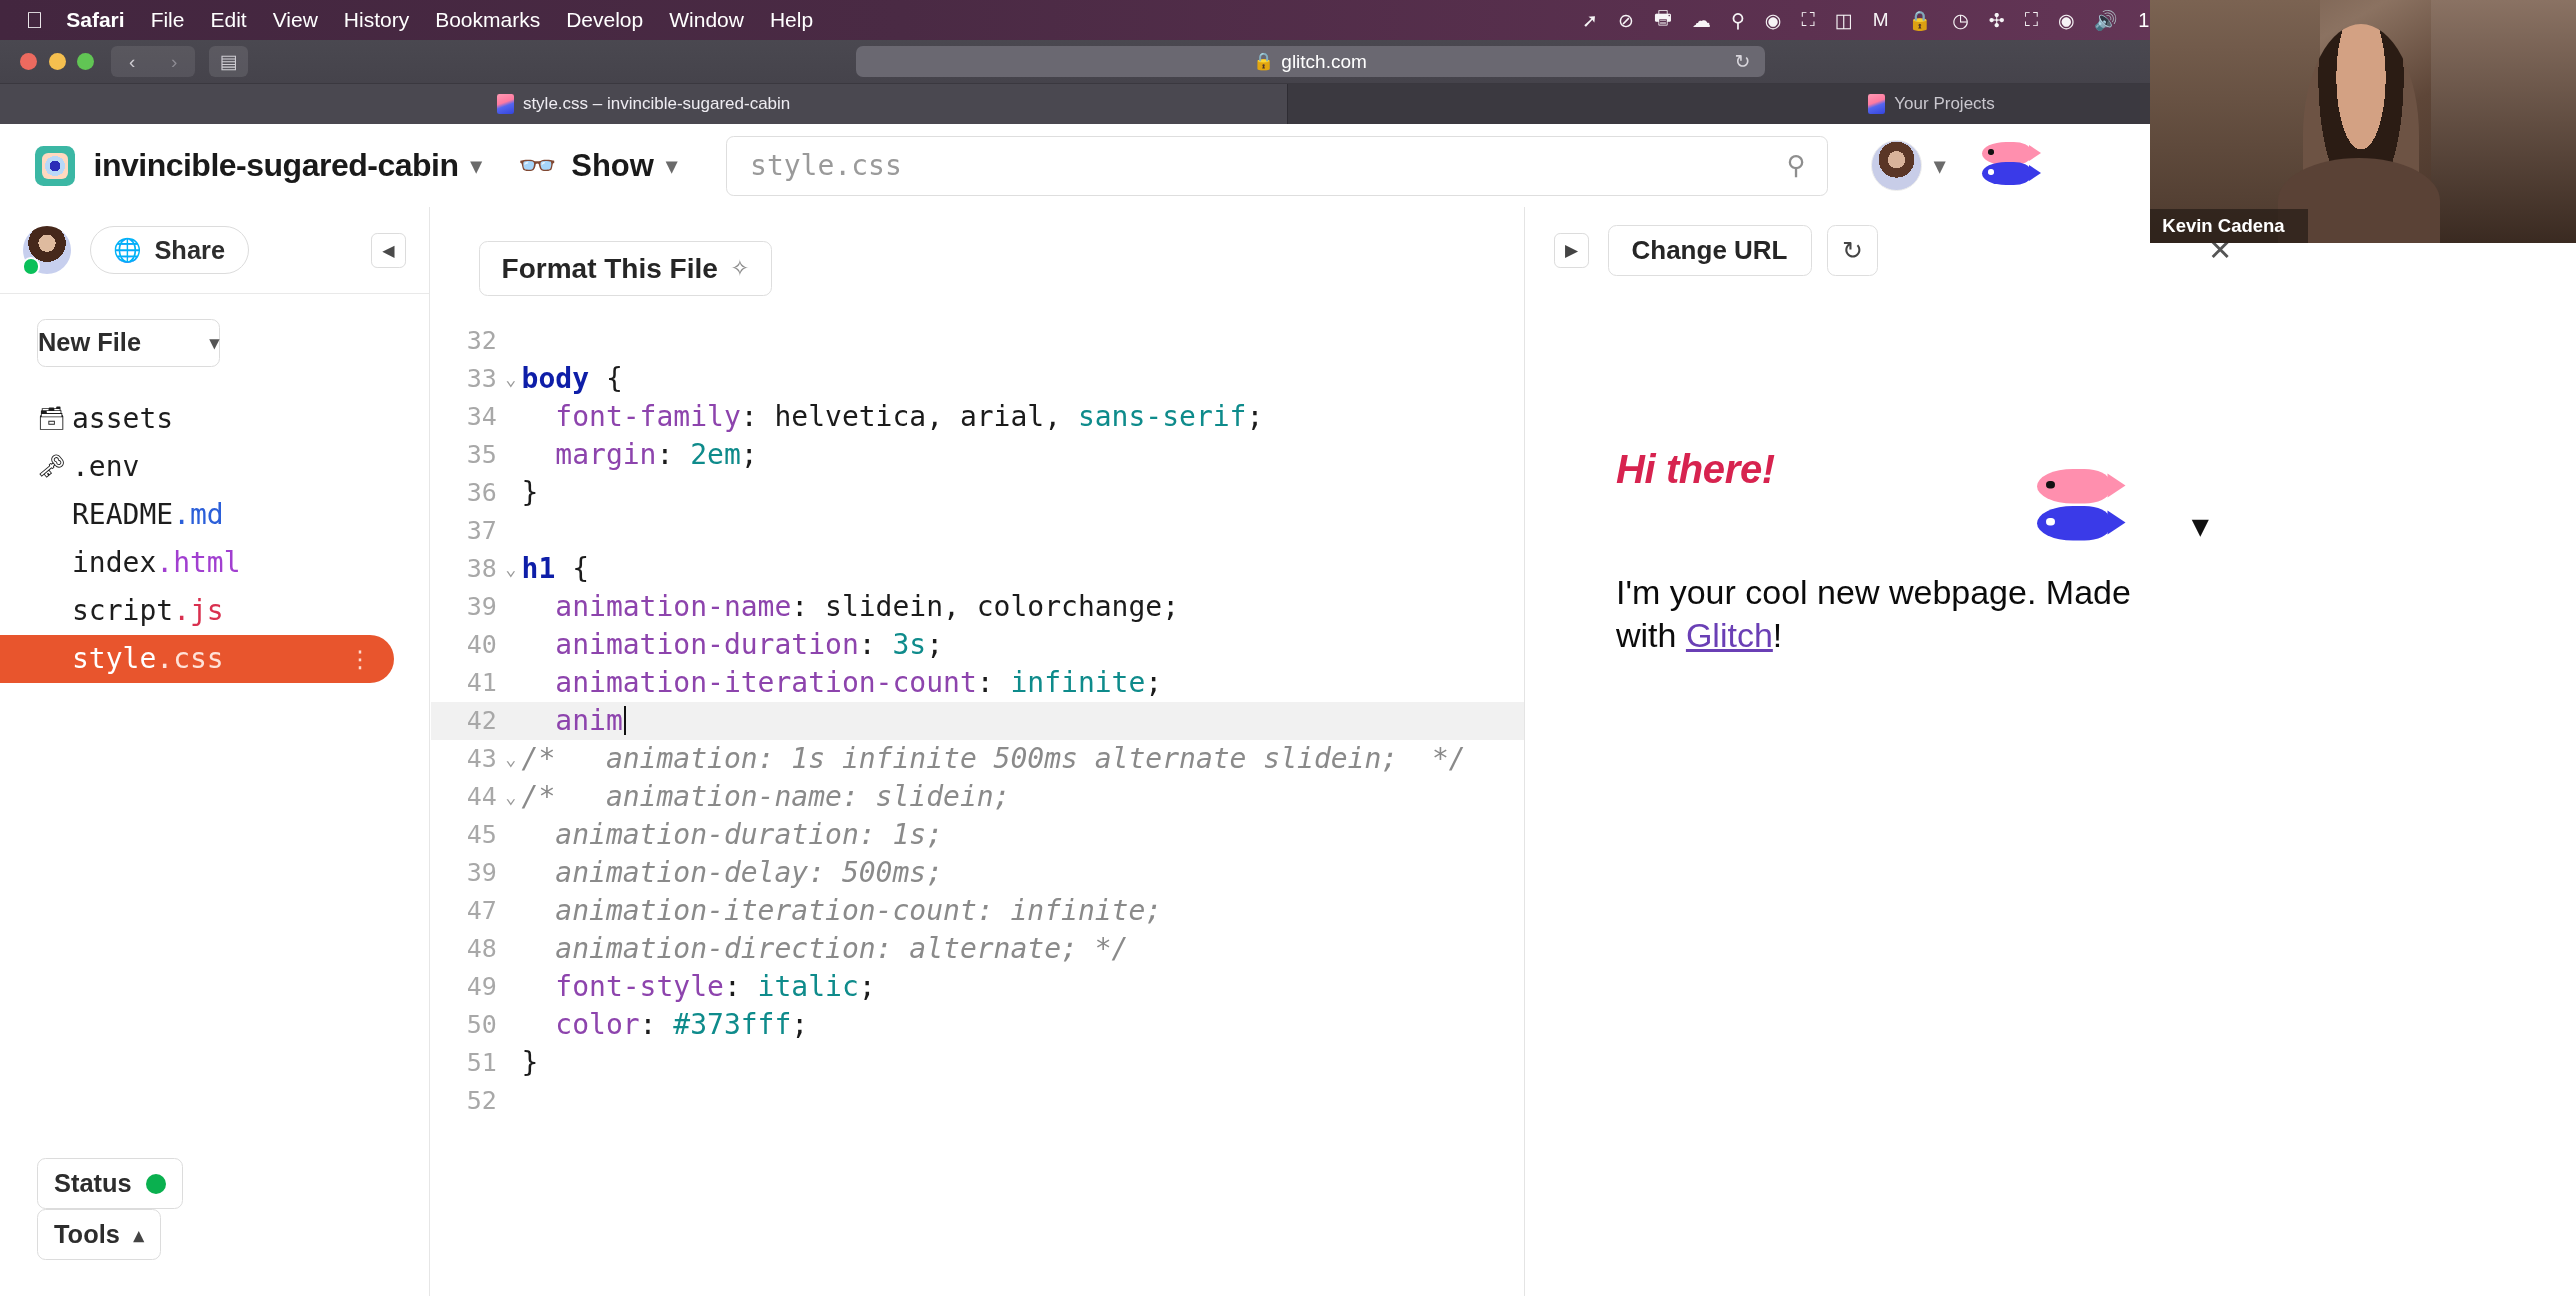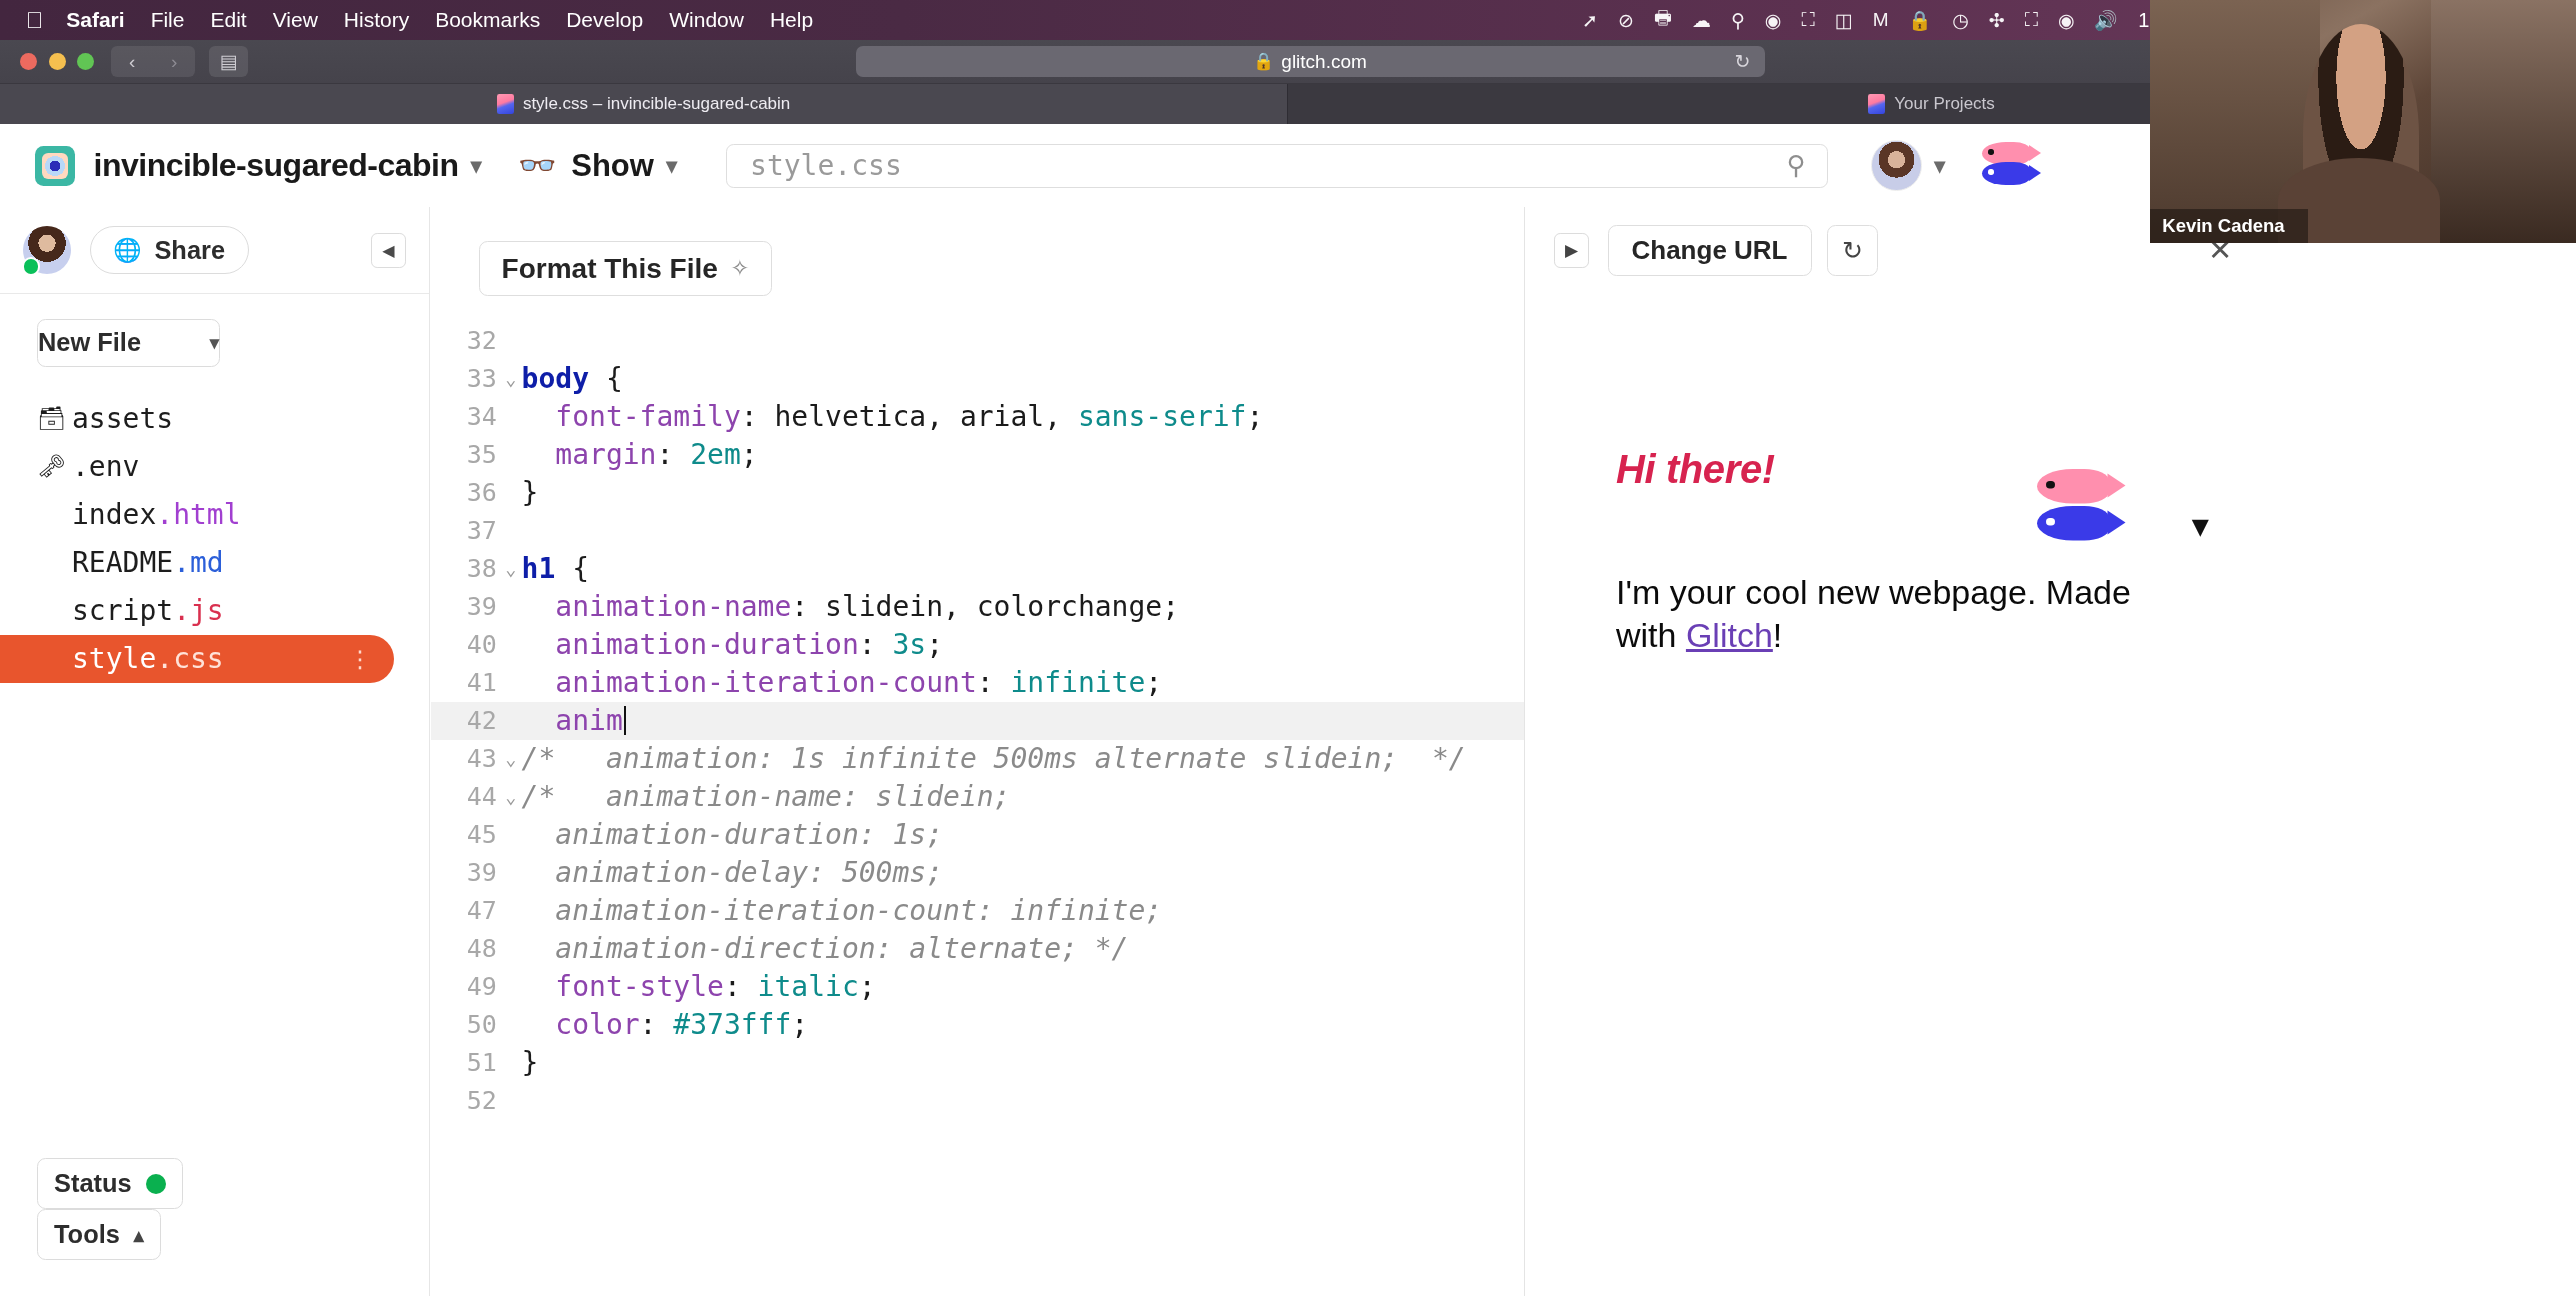--- a/index.html
+++ b/index.html
@@ -92,21 +92,21 @@
     background: radial-gradient(circle at 50% 50%, #2b2bb8 0 30%, #b8d8f8 30% 55%, #ffd9c0 55% 100%);
   }
   .proj-name {
     margin-left: 18.5px; font-size: 32px; font-weight: bold; color: #1a1a1a; letter-spacing: -0.5px;
   }
   .chev { margin-left: 12.3px; color: #6b6b6b; font-size: 21.6px; font-weight: bold; }
   .show-grp { display: flex; align-items: center; margin-left: 37px; }
   .glasses { font-size: 31px; color: #111; }
   .show-lbl { margin-left: 14px; font-size: 31px; font-weight: bold; color: #1a1a1a; }
   .searchbox {
-    margin-left: 49px; width: 1102px; height: 44px; border: 1.5px solid #dedede;
+    margin-left: 49px; width: 1102px; height: 60px; border: 1.5px solid #dedede;
     border-radius: 7.7px; display: flex; align-items: center; position: relative;
     background: #fff;
   }
   .searchbox .sv {
     margin-left: 23px; font-family: "DejaVu Sans Mono", monospace;
     font-size: 28px; color: #9a9a9a;
   }
   .searchbox .smag { position: absolute; right: 21.6px; font-size: 26px; color: #8e8e8e; }
   .avatar-hdr {
     margin-left: 43px; width: 51px; height: 51px; border-radius: 50%;
@@ -420,27 +420,27 @@
           <div class="file-row">
             <span class="ficon">🗃</span>
             <span>assets</span>
           </div>
           <div class="file-row">
             <span class="ficon">🗝</span>
             <span>.env</span>
           </div>
           <div class="file-row">
             <span class="ficon"></span>
+            <span>README</span>
+            <span class="ext md">.md</span>
+          </div>
+          <div class="file-row">
+            <span class="ficon"></span>
             <span>index</span>
             <span class="ext html">.html</span>
-          </div>
-          <div class="file-row">
-            <span class="ficon"></span>
-            <span>README</span>
-            <span class="ext md">.md</span>
           </div>
           <div class="file-row">
             <span class="ficon"></span>
             <span>script</span>
             <span class="ext js">.js</span>
           </div>
           <div class="file-row selected">
             <span class="ficon"></span>
             <span>style</span>
             <span class="ext css">.css</span>

